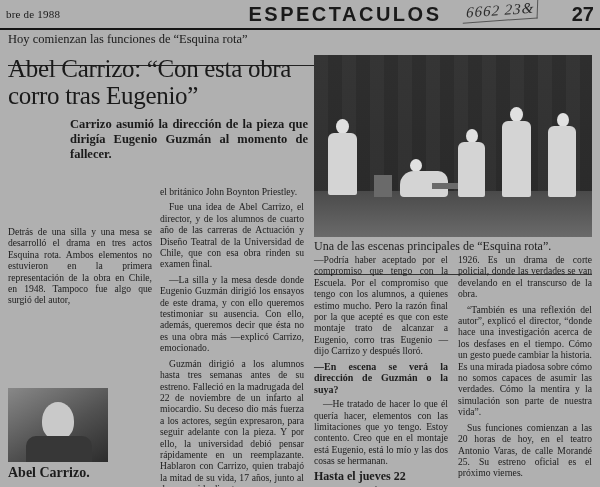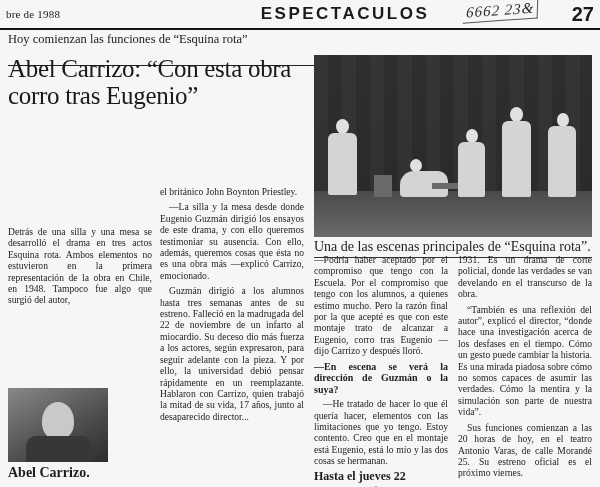--- a/index.html
+++ b/index.html
@@ -11,21 +11,21 @@
     width: 600px;
     height: 487px;
     overflow: hidden;
     font-family: "Liberation Serif", serif;
     color: #1a1a1a;
   }
   .page {
     position: relative;
     width: 600px;
     height: 487px;
-    background: #fef9c3;
+    background: #84cc16;
     filter: grayscale(100%);
   }
   
   .masthead {
     position: absolute;
     top: 0;
     left: 0;
     width: 600px;
     height: 30px;
     display: flex;
@@ -39,21 +39,21 @@
     letter-spacing: 0.2px;
     white-space: nowrap;
     width: 150px;
     color: #1a1a1a;
   }
   .masthead .section {
     flex: 1;
     text-align: center;
     font-family: "Liberation Sans", sans-serif;
     font-weight: bold;
-    font-size: 17px;
+    font-size: 20px;
     letter-spacing: 2.5px;
   }
   .masthead .pageno {
     width: 60px;
     text-align: right;
     font-family: "Liberation Sans", sans-serif;
     font-weight: bold;
     font-size: 20px;
   }
   .handwrite {
@@ -137,24 +137,24 @@
   }
   .fig.body { border-radius: 6px 6px 2px 2px; }
   .fig.head { border-radius: 50%; background: #e6e1d8; }
   .fig.dark { background: #6e6a64; }
   .caption {
     position: absolute;
     top: 239px;
     left: 314px;
     width: 278px;
     font-family: "Liberation Serif", serif;
-    font-size: 14px;
+    font-size: 12px;
     color: #222;
     border-bottom: 1px solid #333;
-    padding-bottom: 2px;
+    padding-bottom: 20px;
   }
   
   .cols {
     position: absolute;
     top: 186px;
     left: 8px;
     width: 584px;
     height: 298px;
   }
   .col {
@@ -226,20 +226,21 @@
     <div class="section">ESPECTACULOS</div>
     <div class="pageno">27</div>
   </div>
   <div class="handwrite">
     <span class="hbox">6662 23&amp;</span>
   </div>
 
   <div class="kicker">Hoy comienzan las funciones de “Esquina rota”</div>
 
   <div class="headline">Abel Carrizo: “Con esta obra corro tras Eugenio”</div>
+  <div class="subhead">Carrizo asumió la dirección de la pieza que dirigía Eugenio Guzmán al momento de fallecer.</div>
 
   <div class="photo">
     <div class="backwall"></div>
     <div class="floor"></div>
 
     <div class="fig head" style="left:22px; top:64px; width:13px; height:15px;"></div>
     <div class="fig body" style="left:14px; top:78px; width:29px; height:62px;"></div>
 
     <div class="fig head" style="left:96px; top:104px; width:12px; height:13px;"></div>
     <div class="fig body" style="left:86px; top:116px; width:48px; height:26px; border-radius:14px 10px 4px 4px;"></div>
@@ -257,32 +258,33 @@
     <div class="fig dark" style="left:118px; top:128px; width:26px; height:6px;"></div>
   </div>
   <div class="caption">Una de las escenas principales de “Esquina rota”.</div>
 
   <div class="cols">
     <div class="col" id="col1">
         <p class="noindent">Detrás de una silla y una mesa se desarrolló el drama en tres actos Esquina rota. Ambos elementos no estuvieron en la primera representación de la obra en Chile, en 1948. Tampoco fue algo que surgió del autor,</p>
       </div>
     <div class="col" id="col2">
         <p class="noindent">el británico John Boynton Priestley.</p>
-        <p>—La silla y la mesa desde donde Eugenio Guzmán dirigió los ensayos de este drama, y con ello queremos testimoniar su ausencia. Con ello, además, queremos cosas que ésta no es una obra más —explicó Carrizo, emocionado.</p>
+        <p>Fue una idea de Abel Carrizo, el director, y de los alumnos de cuarto año de las carreras de Actuación y Diseño Teatral de la Universidad de Chile, que con esa obra rinden su examen final.</p>
+        <p>—La silla y la mesa desde donde Eugenio Guzmán dirigió los ensayos de este drama, y con ello queremos testimoniar su ausencia. Con ello, además, queremos decir que ésta no es una obra más —explicó Carrizo, emocionado.</p>
         <p>Guzmán dirigió a los alumnos hasta tres semanas antes de su estreno. Falleció en la madrugada del 22 de noviembre de un infarto al miocardio. Su deceso dio más fuerza a los actores, según expresaron, para seguir adelante con la pieza. Y por ello, la universidad debió pensar rápidamente en un reemplazante. Hablaron con Carrizo, quien trabajó la mitad de su vida, 17 años, junto al desaparecido director...</p>
       </div>
     <div class="col" id="col3">
         <p class="noindent">—Podría haber aceptado por el compromiso que tengo con la Escuela. Por el compromiso que tengo con los alumnos, a quienes estimo mucho. Pero la razón final por la que acepté es que con este montaje trato de alcanzar a Eugenio, corro tras Eugenio —dijo Carrizo y después lloró.</p>
         <div class="subsubhead">—En escena se verá la dirección de Guzmán o la suya?</div>
         <p>—He tratado de hacer lo que él quería hacer, elementos con las limitaciones que yo tengo. Estoy contento. Creo que en el montaje está Eugenio, está lo mío y las dos cosas se hermanan.</p>
         <div class="subsubhead big">Hasta el jueves 22</div>
         <p>Esquina rota fue escrita en</p>
       </div>
     <div class="col" id="col4">
-        <p class="noindent">1931. Es un drama de corte policial, donde las verdades se van develando en el transcurso de la obra.</p>
+        <p class="noindent">1926. Es un drama de corte policial, donde las verdades se van develando en el transcurso de la obra.</p>
         <p>“También es una reflexión del autor”, explicó el director, “donde hace una investigación acerca de los desfases en el tiempo. Cómo un gesto puede cambiar la historia. Es una mirada piadosa sobre cómo no somos capaces de asumir las verdades. Cómo la mentira y la simulación son parte de nuestra vida”.</p>
         <p>Sus funciones comienzan a las 20 horas de hoy, en el teatro Antonio Varas, de calle Morandé 25. Su estreno oficial es el próximo viernes.</p>
       </div>
 
     <div class="portrait">
       <div class="phead"></div>
       <div class="pbody"></div>
     </div>
 
     <div class="portrait-caption">Abel Carrizo.</div>

